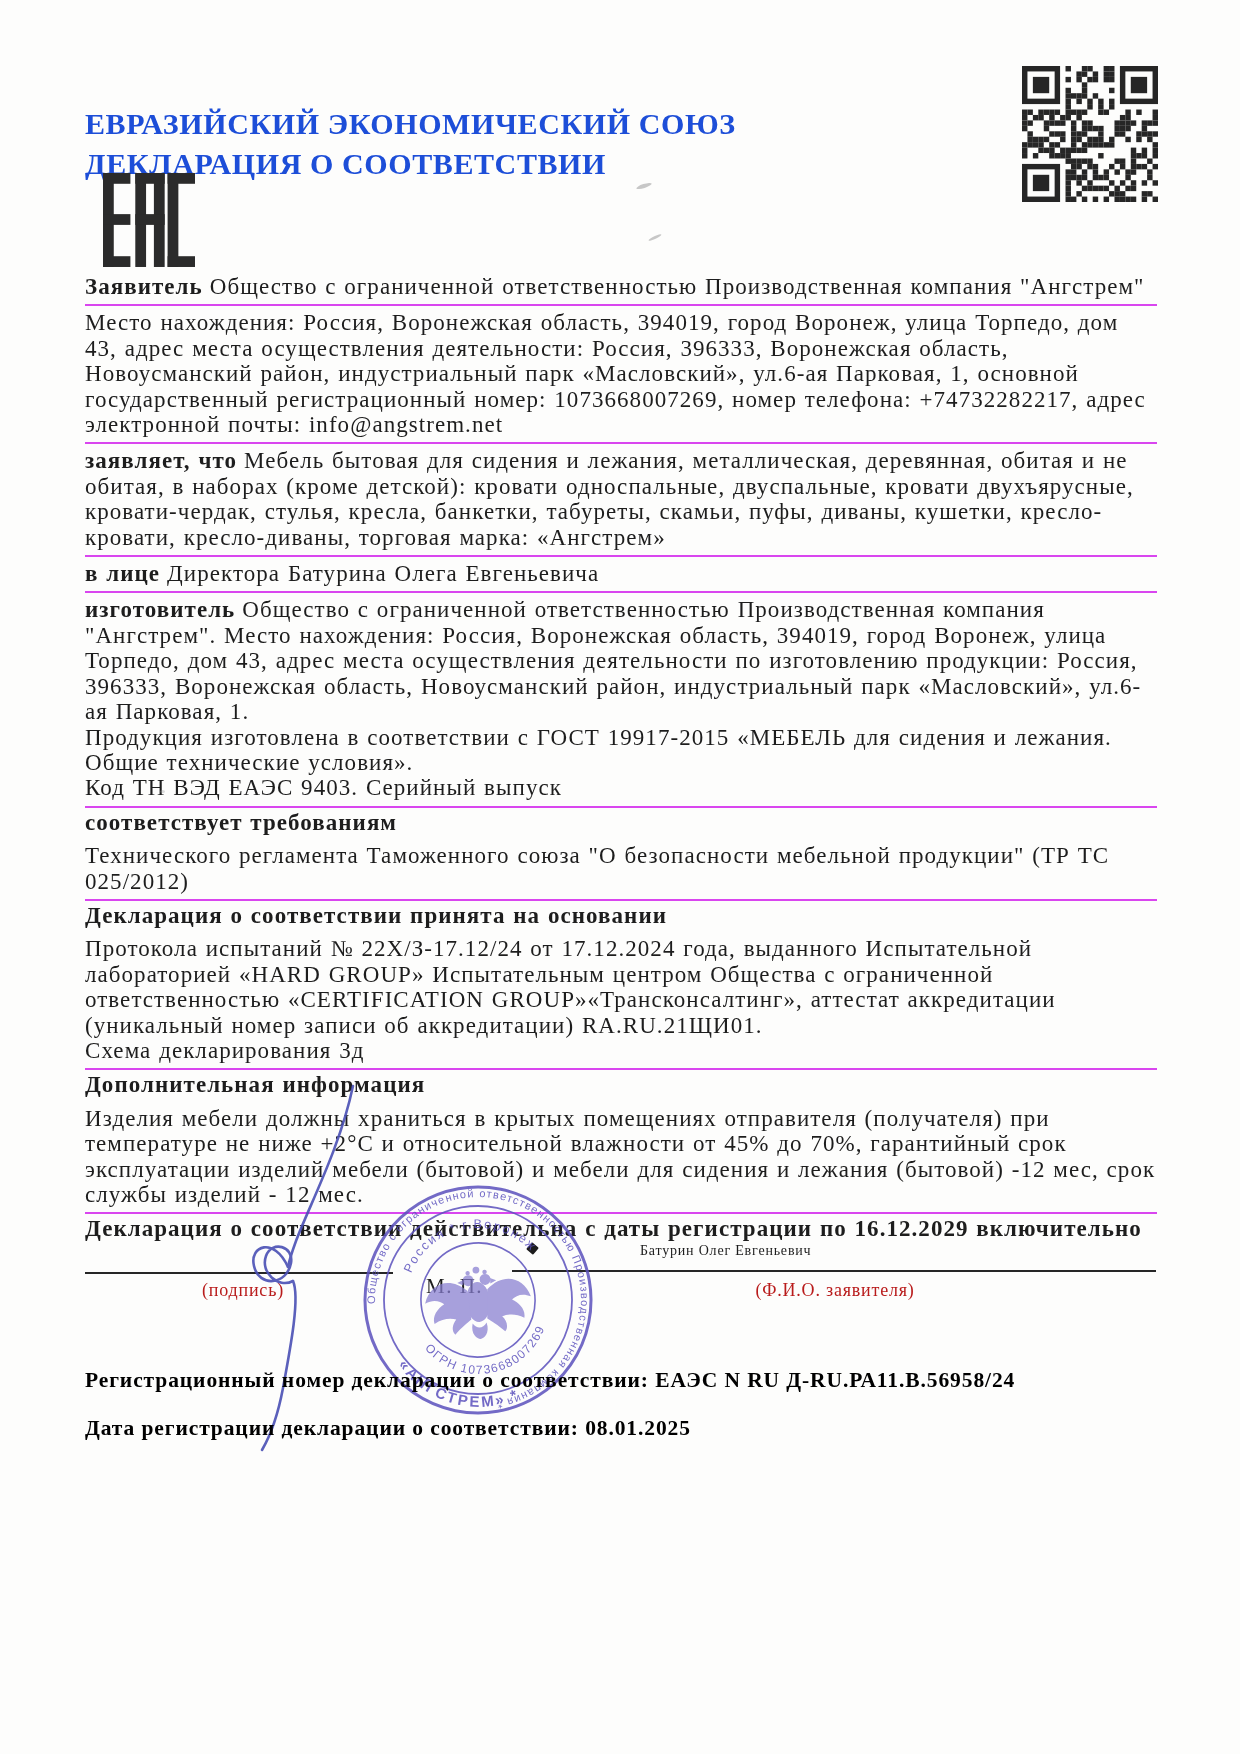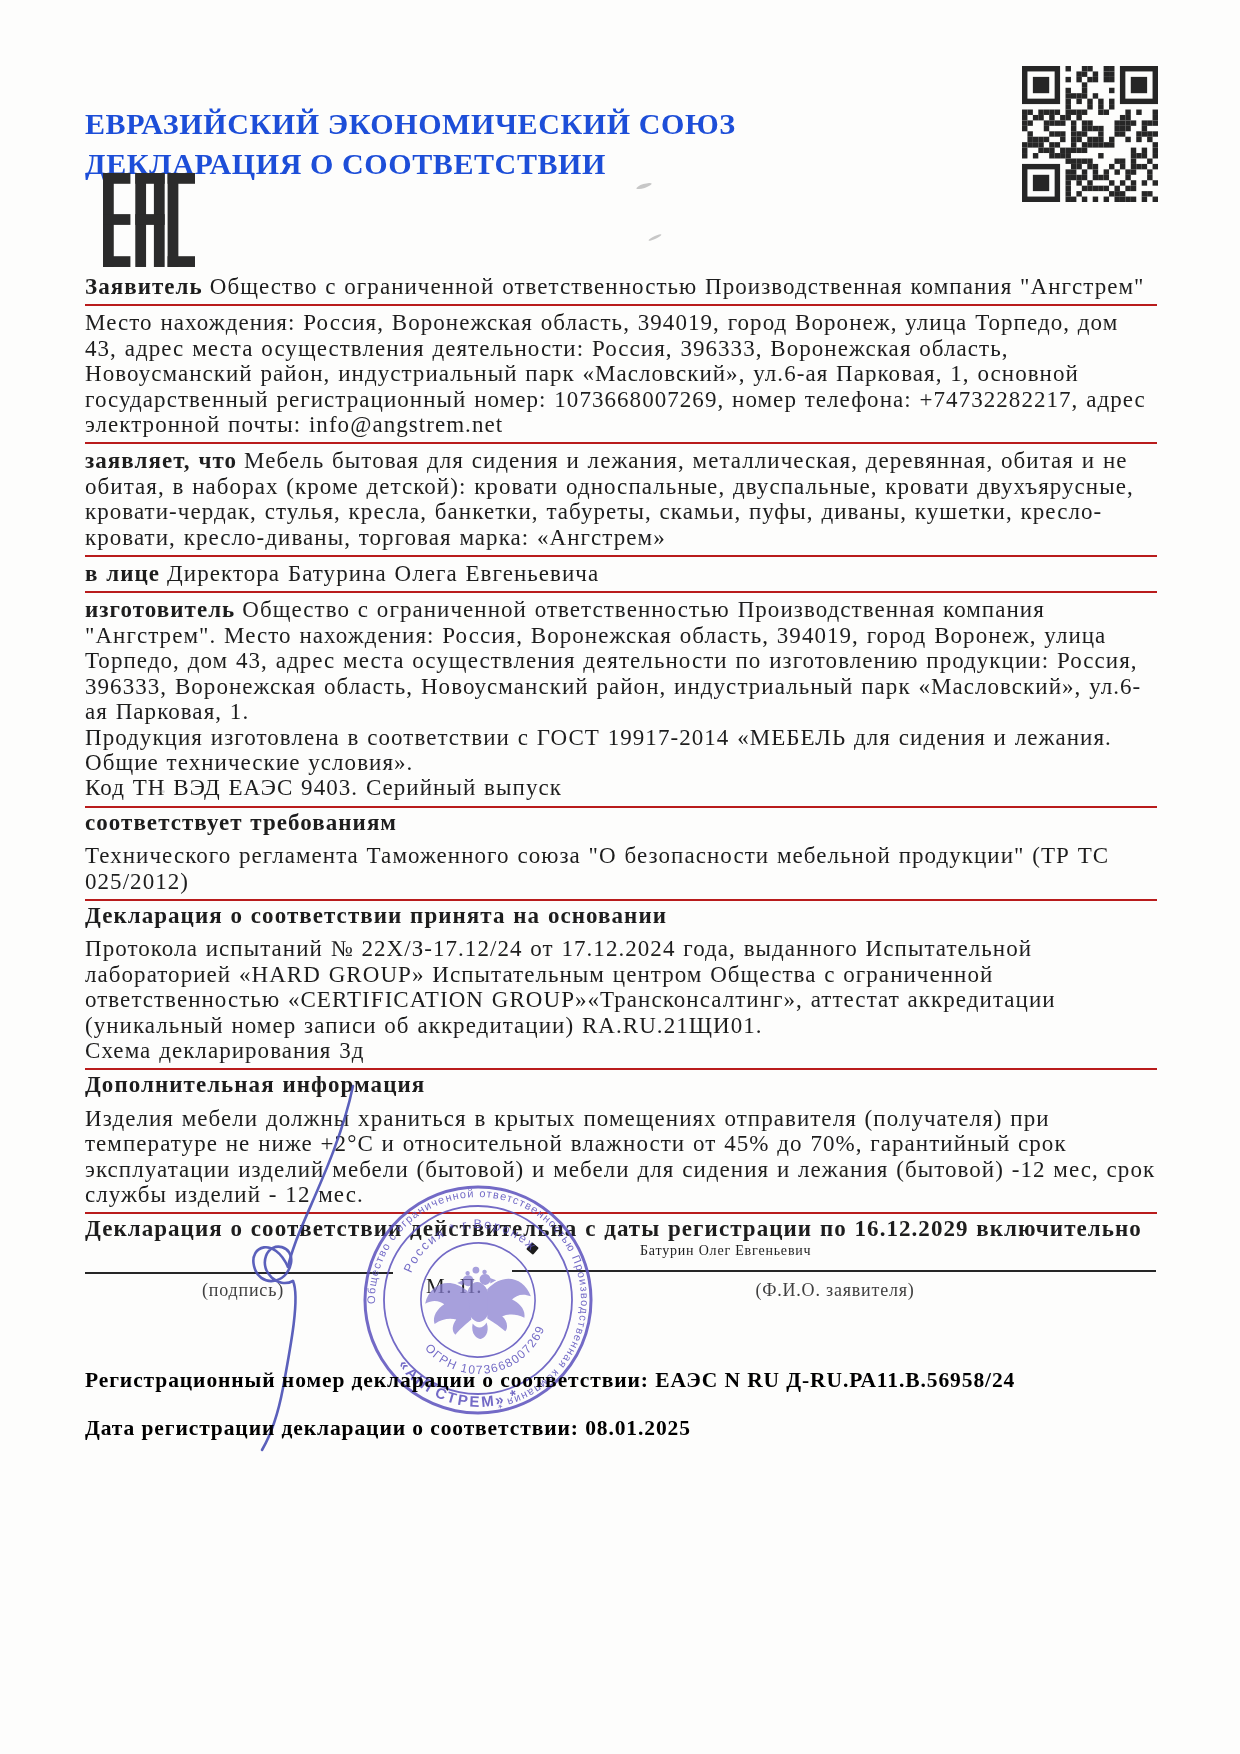--- a/index.html
+++ b/index.html
@@ -14,29 +14,29 @@
     font-weight:bold;font-size:30px;line-height:40px;letter-spacing:.6px;color:#1d4ed8;
   }
   .qr{position:absolute;left:1022px;top:66px;width:136px;height:136px;}
   .eac{position:absolute;left:103px;top:172px;width:92px;height:96px;}
   
   .column{
     position:absolute;left:85px;top:270px;width:1072px;
     font-size:23px;line-height:25.4px;letter-spacing:1.05px;word-spacing:1px;
   }
   .block{padding:4px 0 5px;}
-  .underlined{border-bottom:2px solid #b91c1c;}
+  .underlined{border-bottom:2px solid #d946ef;}
   .hblock{padding:2px 0 4px;font-weight:bold;}
   .lead{font-weight:bold;margin-right:7px;}
   .nowrap{white-space:nowrap;}
   
   .sig-line{position:absolute;height:0;border-top:2px solid #262626;}
   .sig-line.left{left:85px;top:1272px;width:308px;}
   .sig-line.right{left:512px;top:1270px;width:644px;}
-  .caption{position:absolute;font-size:18px;letter-spacing:.8px;text-align:center;color:#404040;}
+  .caption{position:absolute;font-size:18px;letter-spacing:.8px;text-align:center;color:#b91c1c;}
   .cap-sign{left:143px;top:1280px;width:200px;}
   .cap-fio{left:640px;top:1280px;width:390px;}
   .mp{position:absolute;left:426px;top:1249px;font-size:21px;letter-spacing:1.5px;color:#1d1d1d;margin-top:25px;}
   .signatory{position:absolute;left:640px;top:1243px;width:390px;text-align:left;font-size:14px;letter-spacing:.8px;}
   .ink{position:absolute;pointer-events:none;}
   .stamp{position:absolute;left:361px;top:1183px;width:234px;height:234px;opacity:.85;}
   .blot{position:absolute;left:528px;top:1244px;width:9px;height:9px;background:#1c1c1c;transform:rotate(40deg);border-radius:1px;}
   
   .freg{position:absolute;left:85px;font-weight:bold;font-size:21.5px;letter-spacing:.9px;white-space:nowrap;color:#000000;}
   .freg.num{top:1368px;}
@@ -321,21 +321,21 @@
     <div class="block underlined">
       <span class="lead">заявляет, что</span><span>Мебель бытовая для сидения и лежания, металлическая, деревянная, обитая и не обитая, в наборах (кроме детской): кровати односпальные, двуспальные, кровати двухъярусные, кровати-чердак, стулья, кресла, банкетки, табуреты, скамьи, пуфы, диваны, кушетки, кресло-кровати, кресло-диваны, торговая марка: «Ангстрем»</span>
     </div>
 
     <div class="block underlined">
       <span class="lead">в лице</span><span>Директора Батурина Олега Евгеньевича</span>
     </div>
 
     <div class="block underlined">
       <div><span class="lead">изготовитель</span><span>Общество с ограниченной ответственностью Производственная компания "Ангстрем". Место нахождения: Россия, Воронежская область, 394019, город Воронеж, улица Торпедо, дом 43, адрес места осуществления деятельности по изготовлению продукции: Россия, 396333, Воронежская область, Новоусманский район, индустриальный парк «Масловский», ул.6-ая Парковая, 1.</span></div>
-      <div>Продукция изготовлена в соответствии с ГОСТ 19917-2014 «МЕБЕЛЬ для сидения и лежания. Общие технические условия».</div>
+      <div>Продукция изготовлена в соответствии с ГОСТ 19917-2015 «МЕБЕЛЬ для сидения и лежания. Общие технические условия».</div>
       <div>Код ТН ВЭД ЕАЭС 9403. Серийный выпуск</div>
     </div>
 
     <div class="hblock">соответствует требованиям</div>
 
     <div class="block underlined">Технического регламента Таможенного союза "О безопасности мебельной продукции" (ТР ТС 025/2012)</div>
 
     <div class="hblock">Декларация о соответствии принята на основании</div>
 
     <div class="block underlined">

